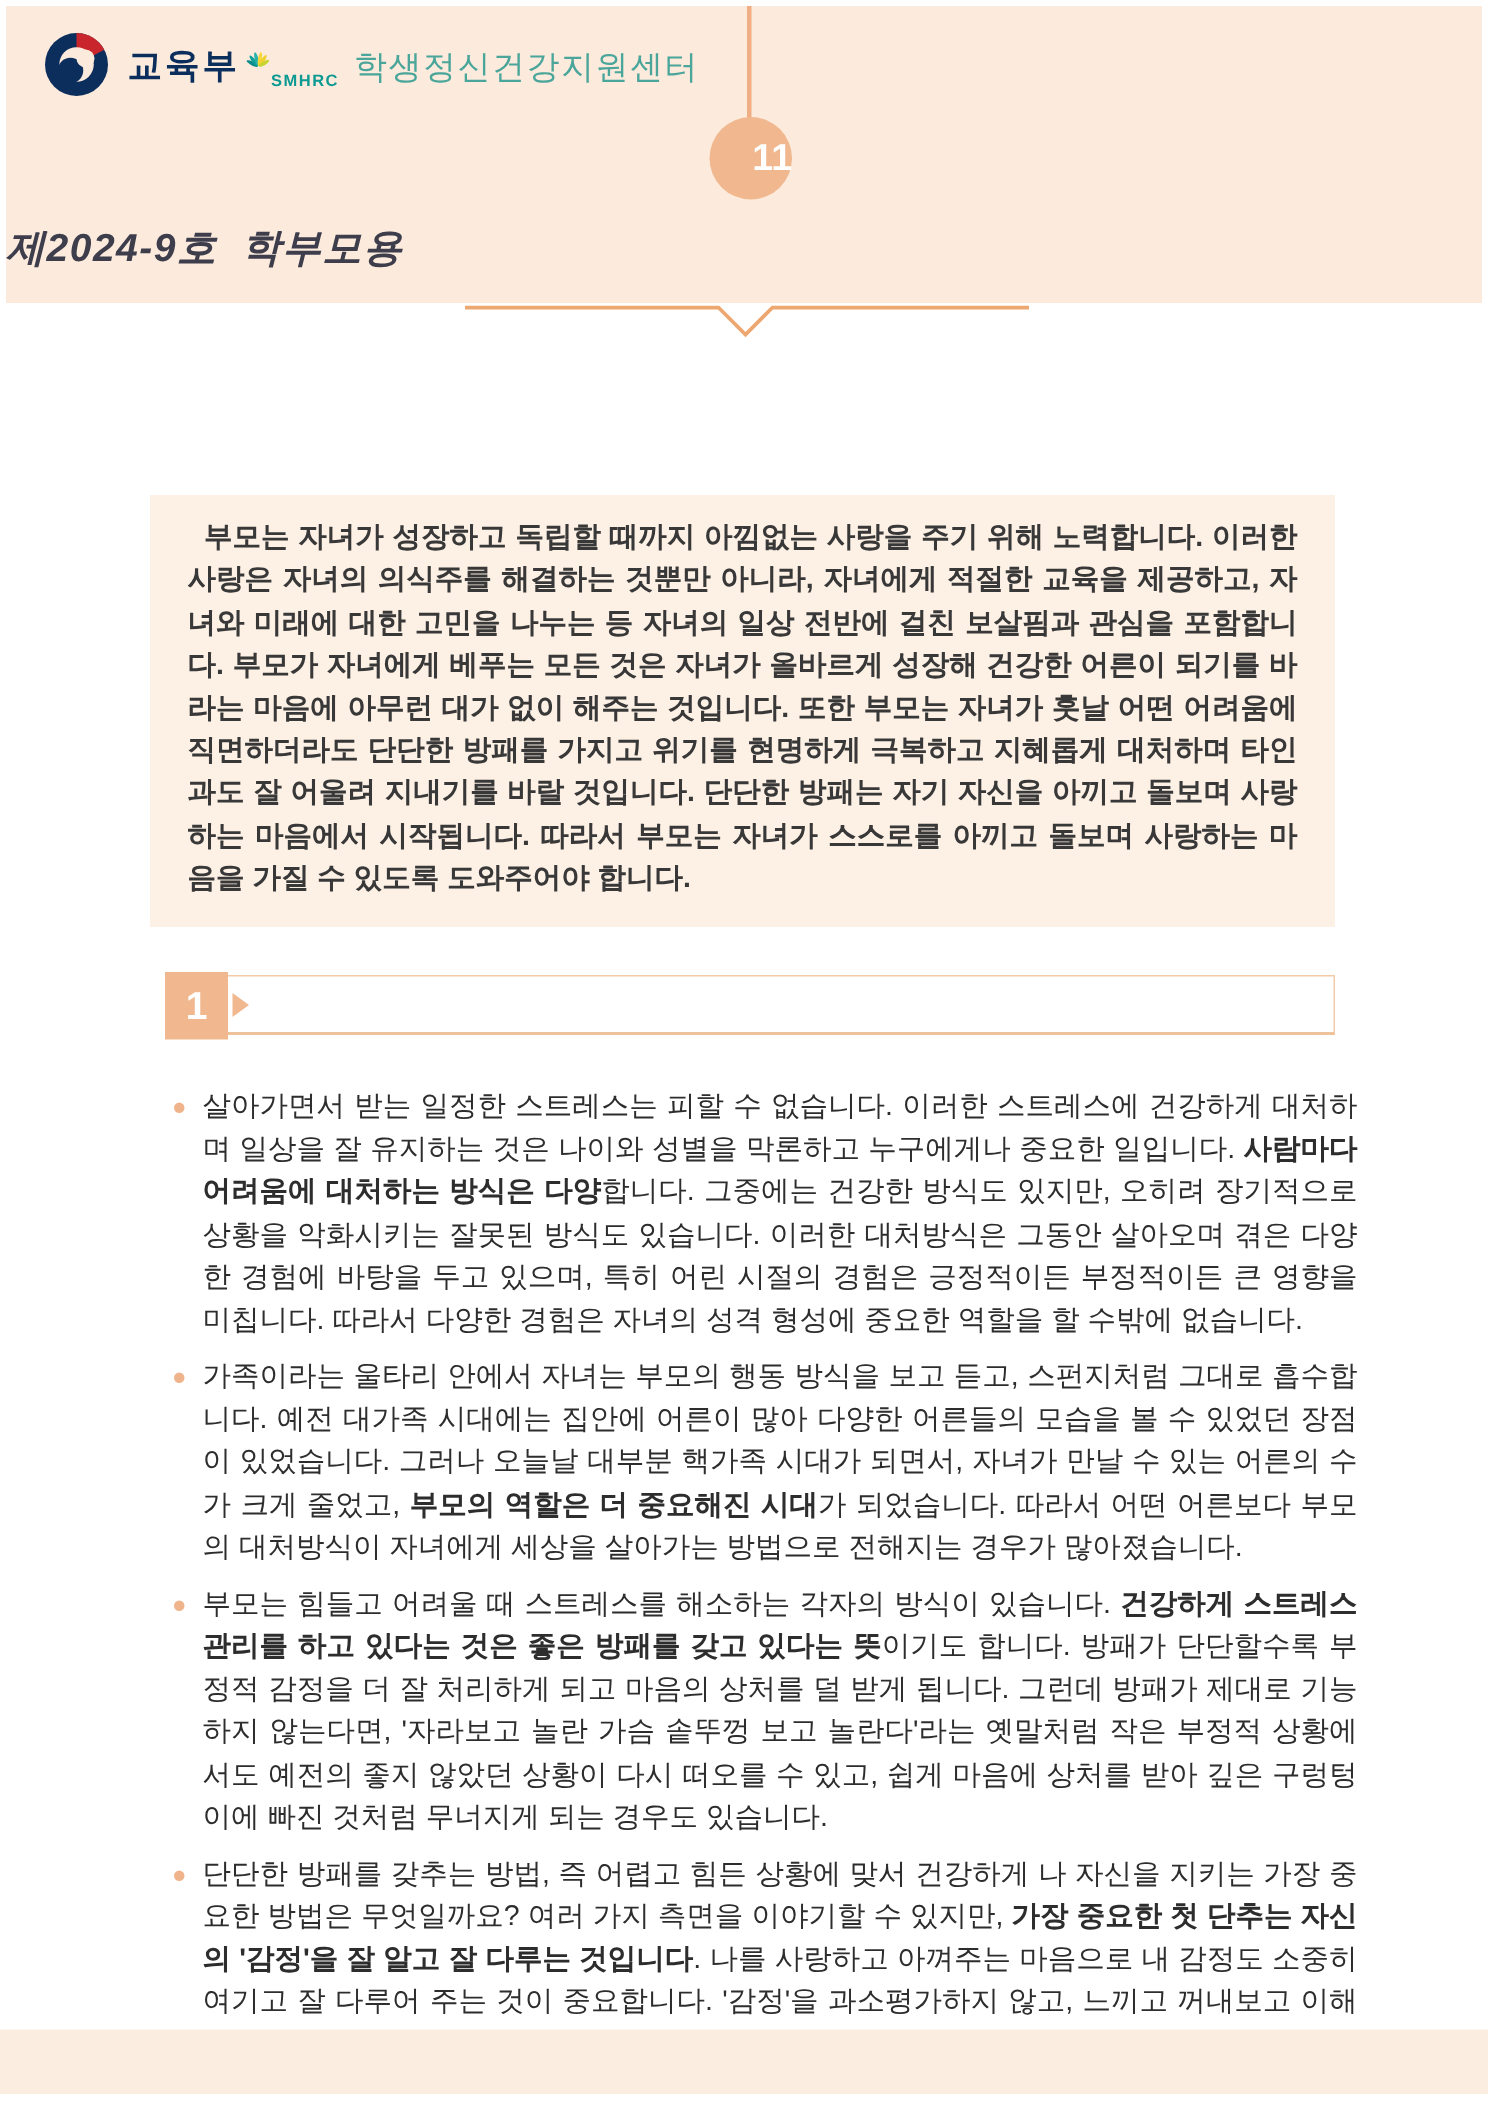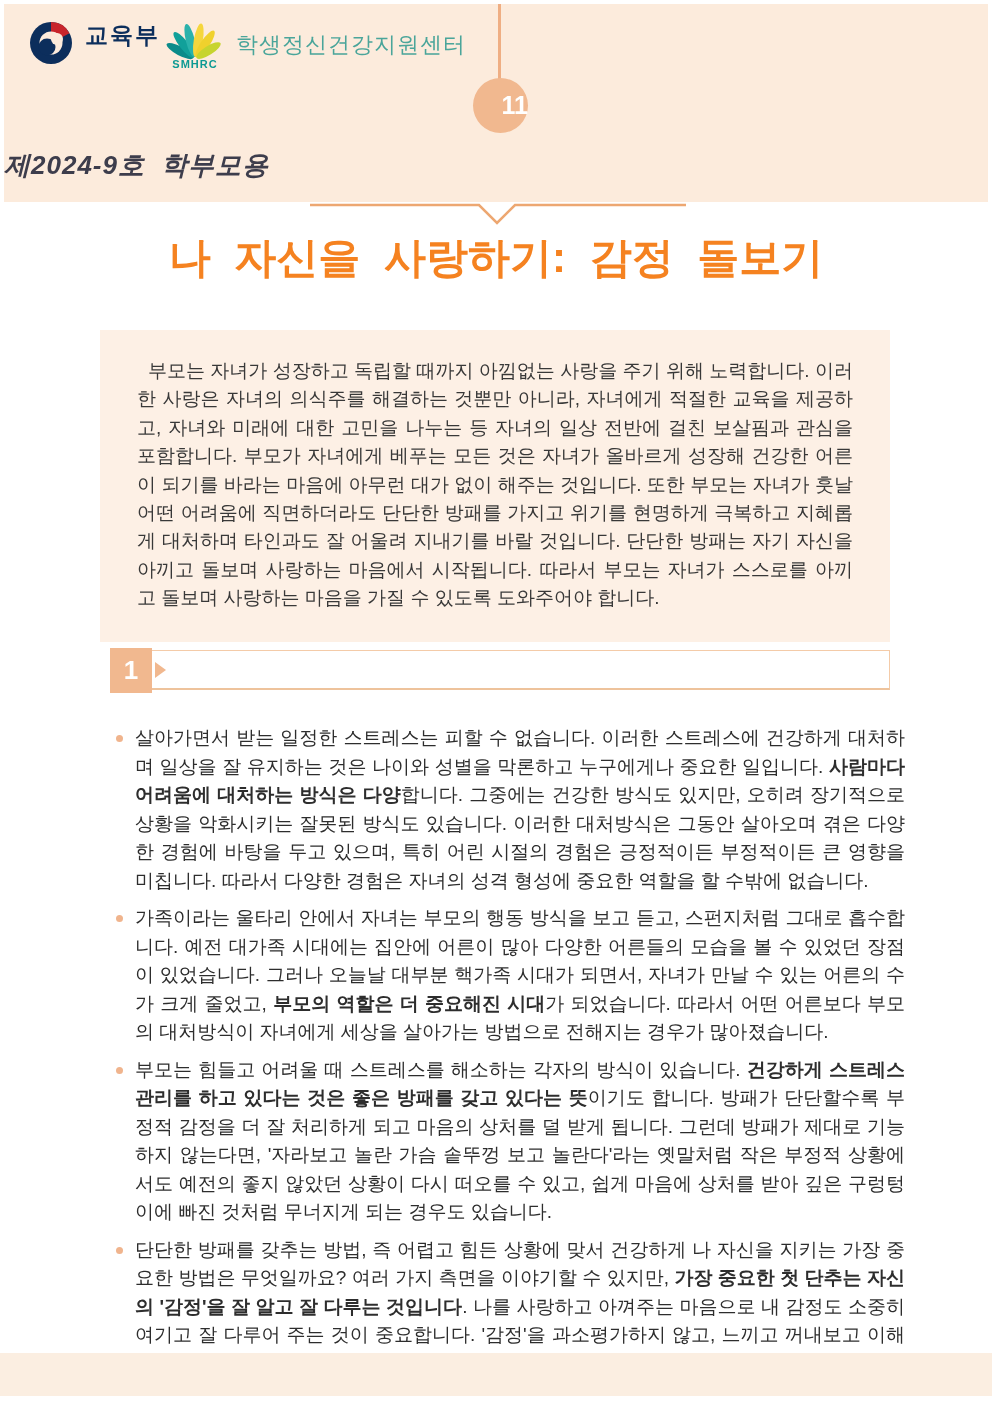--- a/index.html
+++ b/index.html
@@ -1,41 +1,41 @@
 <!DOCTYPE html>
 <html><head>
 <meta charset="utf-8">
 <style>
   html,body{margin:0;padding:0;background:#ffffff;}
   .page{position:relative;width:992px;height:1403px;background:#ffffff;overflow:hidden;
         font-family:"Liberation Sans","DejaVu Sans",sans-serif;}
   
   .header{position:absolute;left:4px;top:4px;width:984px;height:198px;background:#fcebdc;}
-  .moe-logo{position:absolute;left:24px;top:16px;display:flex;align-items:flex-start;gap:11px;}
+  .moe-logo{position:absolute;left:24px;top:16px;display:flex;align-items:center;gap:11px;}
   .moe-text{font-size:23px;font-weight:bold;color:#0c2e5c;letter-spacing:2px;}
   .smhrc-logo{position:absolute;left:160px;top:14px;display:flex;align-items:flex-start;gap:10px;}
-  .smhrc-mark{display:flex;flex-direction:column;align-items:center;width:62px;}
+  .smhrc-mark{display:flex;flex-direction:row;align-items:flex-end;width:62px;}
   .smhrc-acronym{font-size:11px;font-weight:bold;color:#0d9a93;letter-spacing:1px;margin-top:-2px;}
   .smhrc-name{font-size:22px;color:#4aa59a;letter-spacing:1px;margin-top:12px;}
   .hang-line{position:absolute;left:494px;top:0;width:3px;height:76px;background:#efae83;}
   .page-badge{position:absolute;left:469px;top:74px;width:55px;height:55px;border-radius:50%;
               background:#f1b88f;display:flex;align-items:center;justify-content:flex-end;}
   .page-badge span{color:#fff;font-size:25px;font-weight:bold;}
   .issue{position:absolute;left:0;top:144px;width:100%;text-align:left;
          font-size:26px;font-weight:bold;color:#3d3d4c;letter-spacing:1px;font-style:italic;}
   .issue .aud{margin-left:16px;}
   
   .ribbon{position:absolute;left:0;top:196px;}
   
   .title{position:absolute;left:0;top:230px;width:100%;margin:0;text-align:center;
          font-size:42px;font-weight:bold;color:#f58220;word-spacing:12px;letter-spacing:0px;}
   
   .intro{position:absolute;left:100px;top:330px;width:790px;box-sizing:border-box;
          background:#fdf0e5;padding:15px 25px 17px 25px;}
-  .intro p{margin:12px;font-size:19px;line-height:28.4px;color:#383838;text-align:justify;text-indent:11px;}
+  .intro p{margin:0;font-size:19px;line-height:28.4px;color:#383838;text-align:justify;text-indent:11px;font-weight:bold;}
   
   .section-head{position:absolute;left:110px;top:650px;width:780px;height:40px;box-sizing:border-box;
                 border:1px solid #f4cba8;border-bottom:2px solid #eec39c;background:#fff;}
   .sec-num{position:absolute;left:-1px;top:-3px;width:42px;height:45px;background:#f1b88f;
            display:flex;align-items:center;justify-content:center;color:#fff;font-size:26px;font-weight:bold;}
   .sec-arrow{position:absolute;left:44px;top:11px;width:0;height:0;
              border-top:8px solid transparent;border-bottom:8px solid transparent;border-left:11px solid #f1b88f;}
   .sec-heading{margin-left:72px;line-height:37px;font-size:21px;font-weight:bold;color:#111;word-spacing:5px;}
   
   .bullets{position:absolute;left:100px;top:711px;width:792px;margin:13px;padding:0;list-style:none;}
@@ -89,21 +89,20 @@
 
     <div class="issue">
       <span>제2024-9호</span><span class="aud">학부모용</span>
     </div>
   </div>
 
   <svg class="ribbon" width="992" height="36" viewBox="0 0 992 36">
     <polyline points="310,9 479,9 497,27 515,9 686,9" fill="none" stroke="#eda771" stroke-width="2.5" stroke-linejoin="miter"></polyline>
   </svg>
 
-  <h1 class="title">나 자신을 사랑하기: 감정 돌보기</h1>
 
   <div class="intro">
     <p>부모는 자녀가 성장하고 독립할 때까지 아낌없는 사랑을 주기 위해 노력합니다. 이러한 사랑은 자녀의 의식주를 해결하는 것뿐만 아니라, 자녀에게 적절한 교육을 제공하고, 자녀와 미래에 대한 고민을 나누는 등 자녀의 일상 전반에 걸친 보살핌과 관심을 포함합니다. 부모가 자녀에게 베푸는 모든 것은 자녀가 올바르게 성장해 건강한 어른이 되기를 바라는 마음에 아무런 대가 없이 해주는 것입니다. 또한 부모는 자녀가 훗날 어떤 어려움에 직면하더라도 단단한 방패를 가지고 위기를 현명하게 극복하고 지혜롭게 대처하며 타인과도 잘 어울려 지내기를 바랄 것입니다. 단단한 방패는 자기 자신을 아끼고 돌보며 사랑하는 마음에서 시작됩니다. 따라서 부모는 자녀가 스스로를 아끼고 돌보며 사랑하는 마음을 가질 수 있도록 도와주어야 합니다.</p>
   </div>
 
   <div class="section-head">
     <div class="sec-num">1</div>
     <div class="sec-arrow"></div>
   </div>
 

